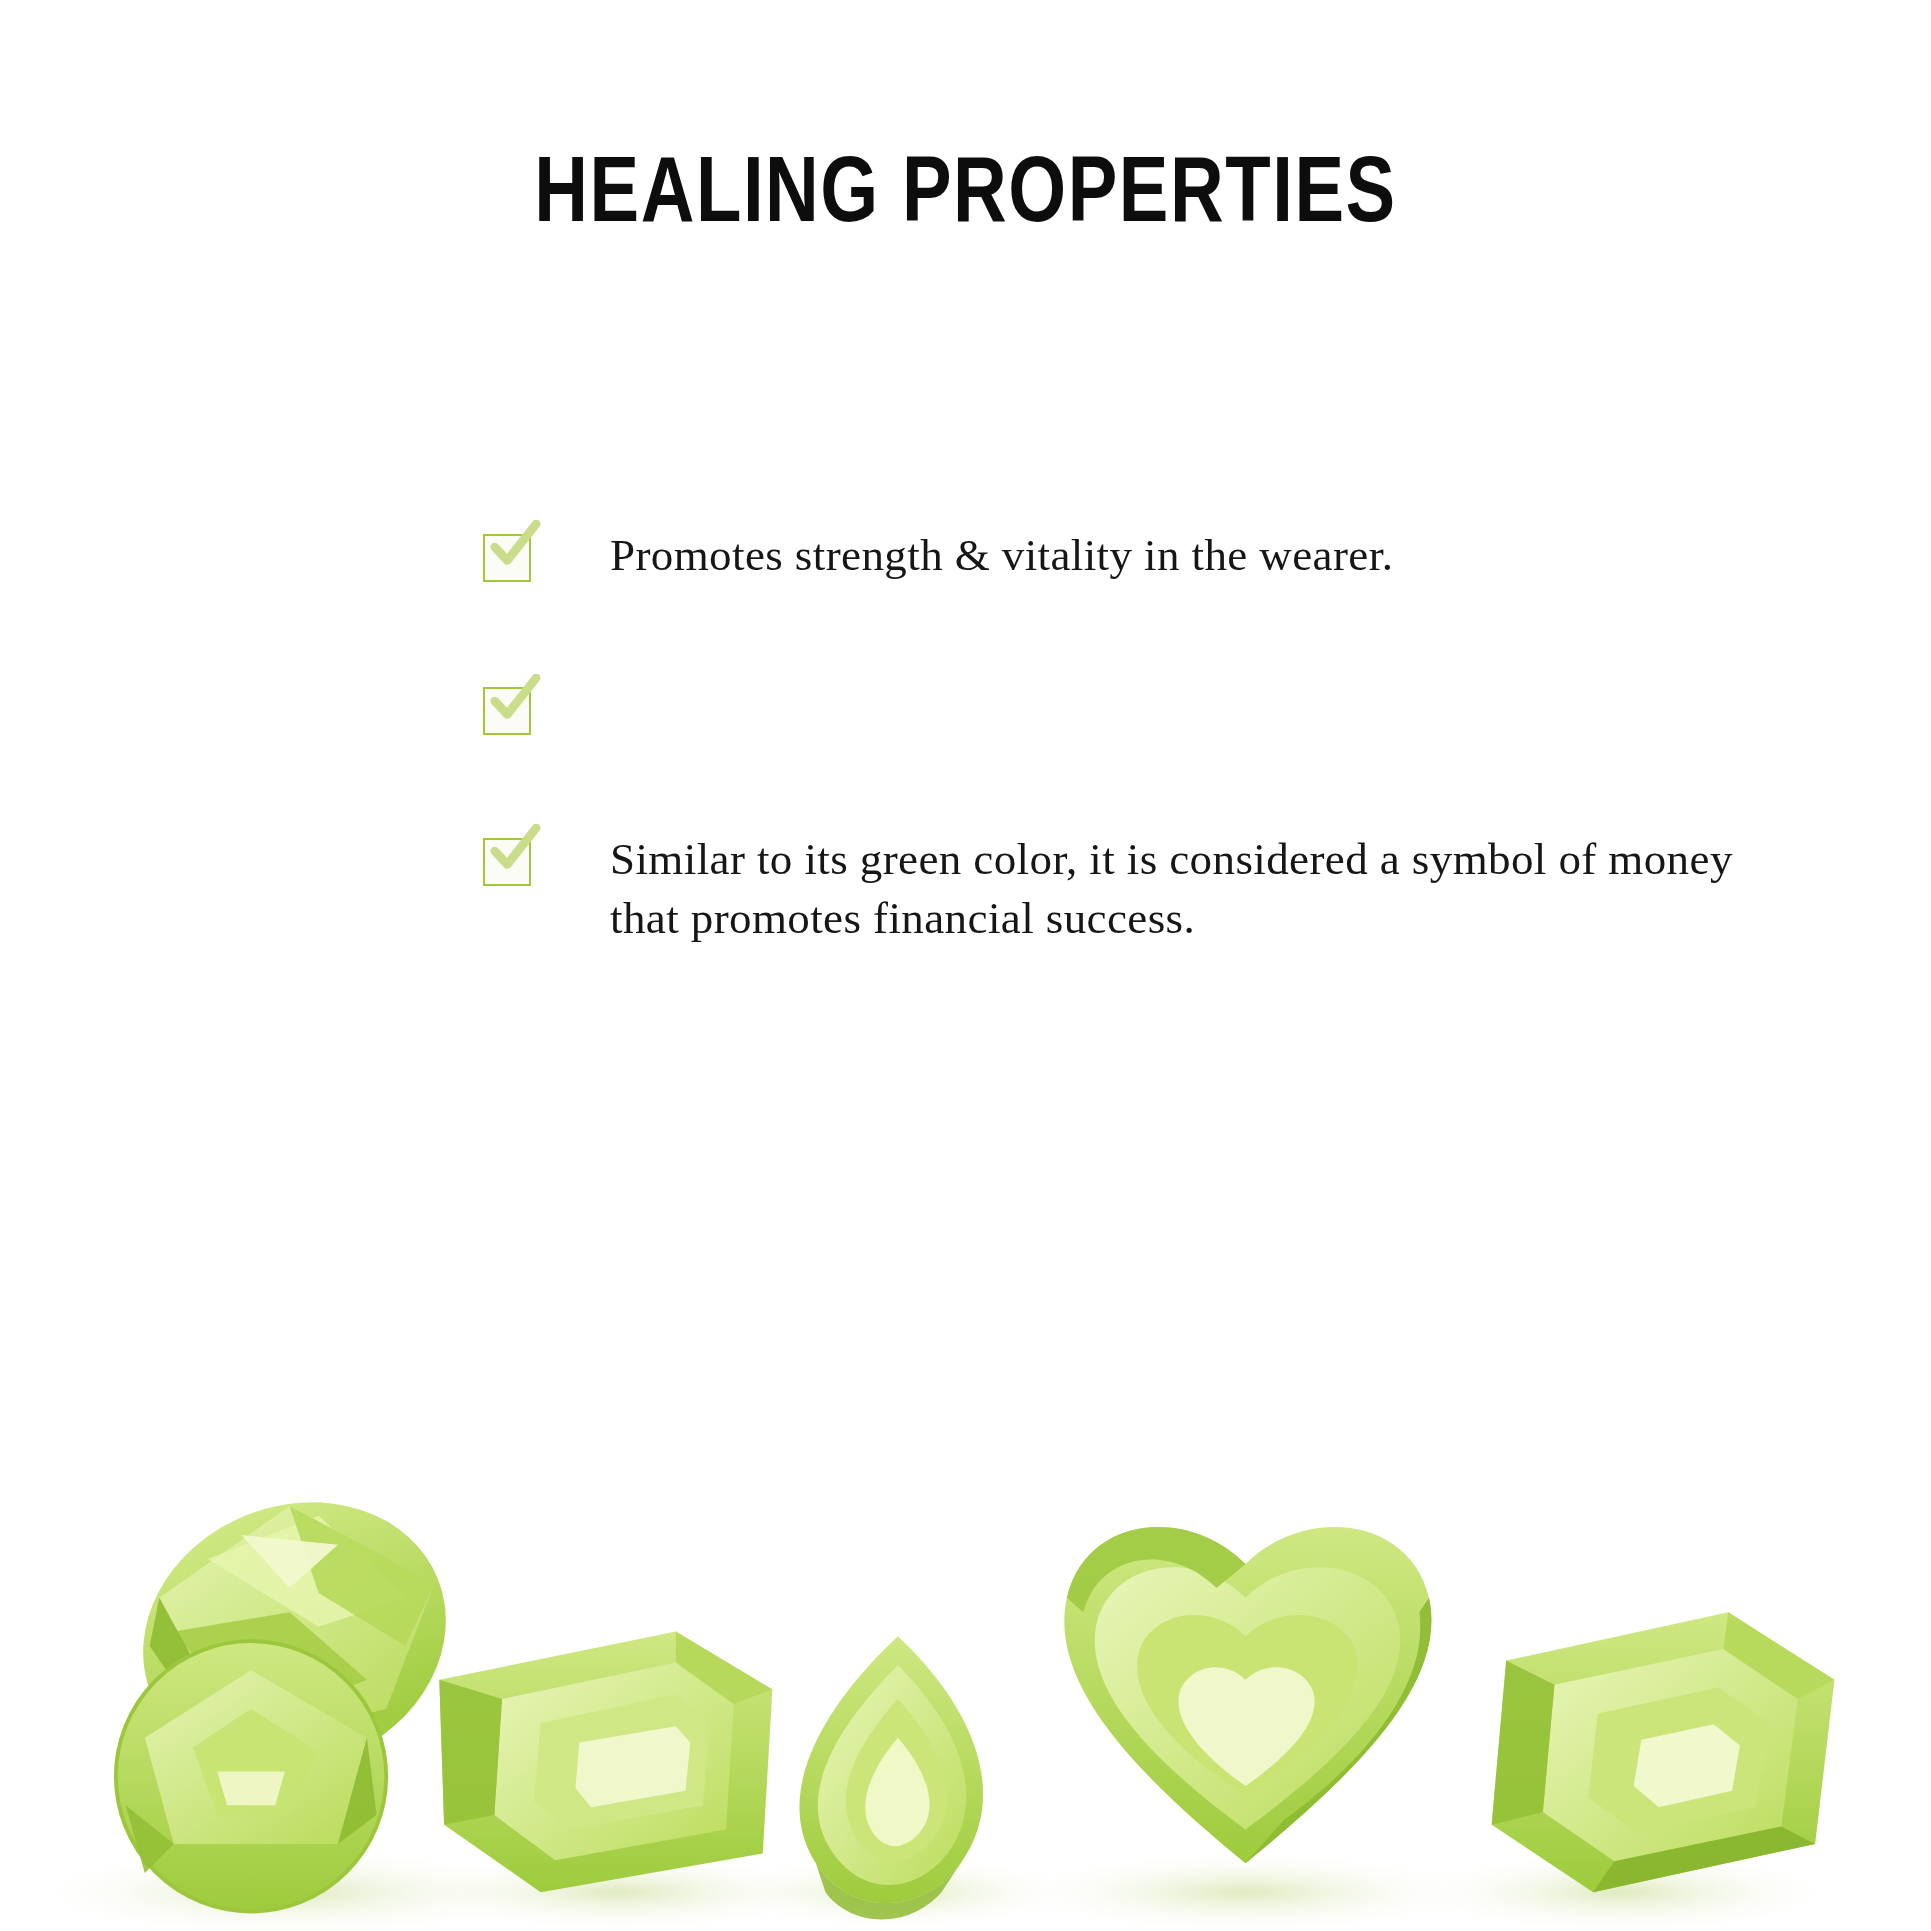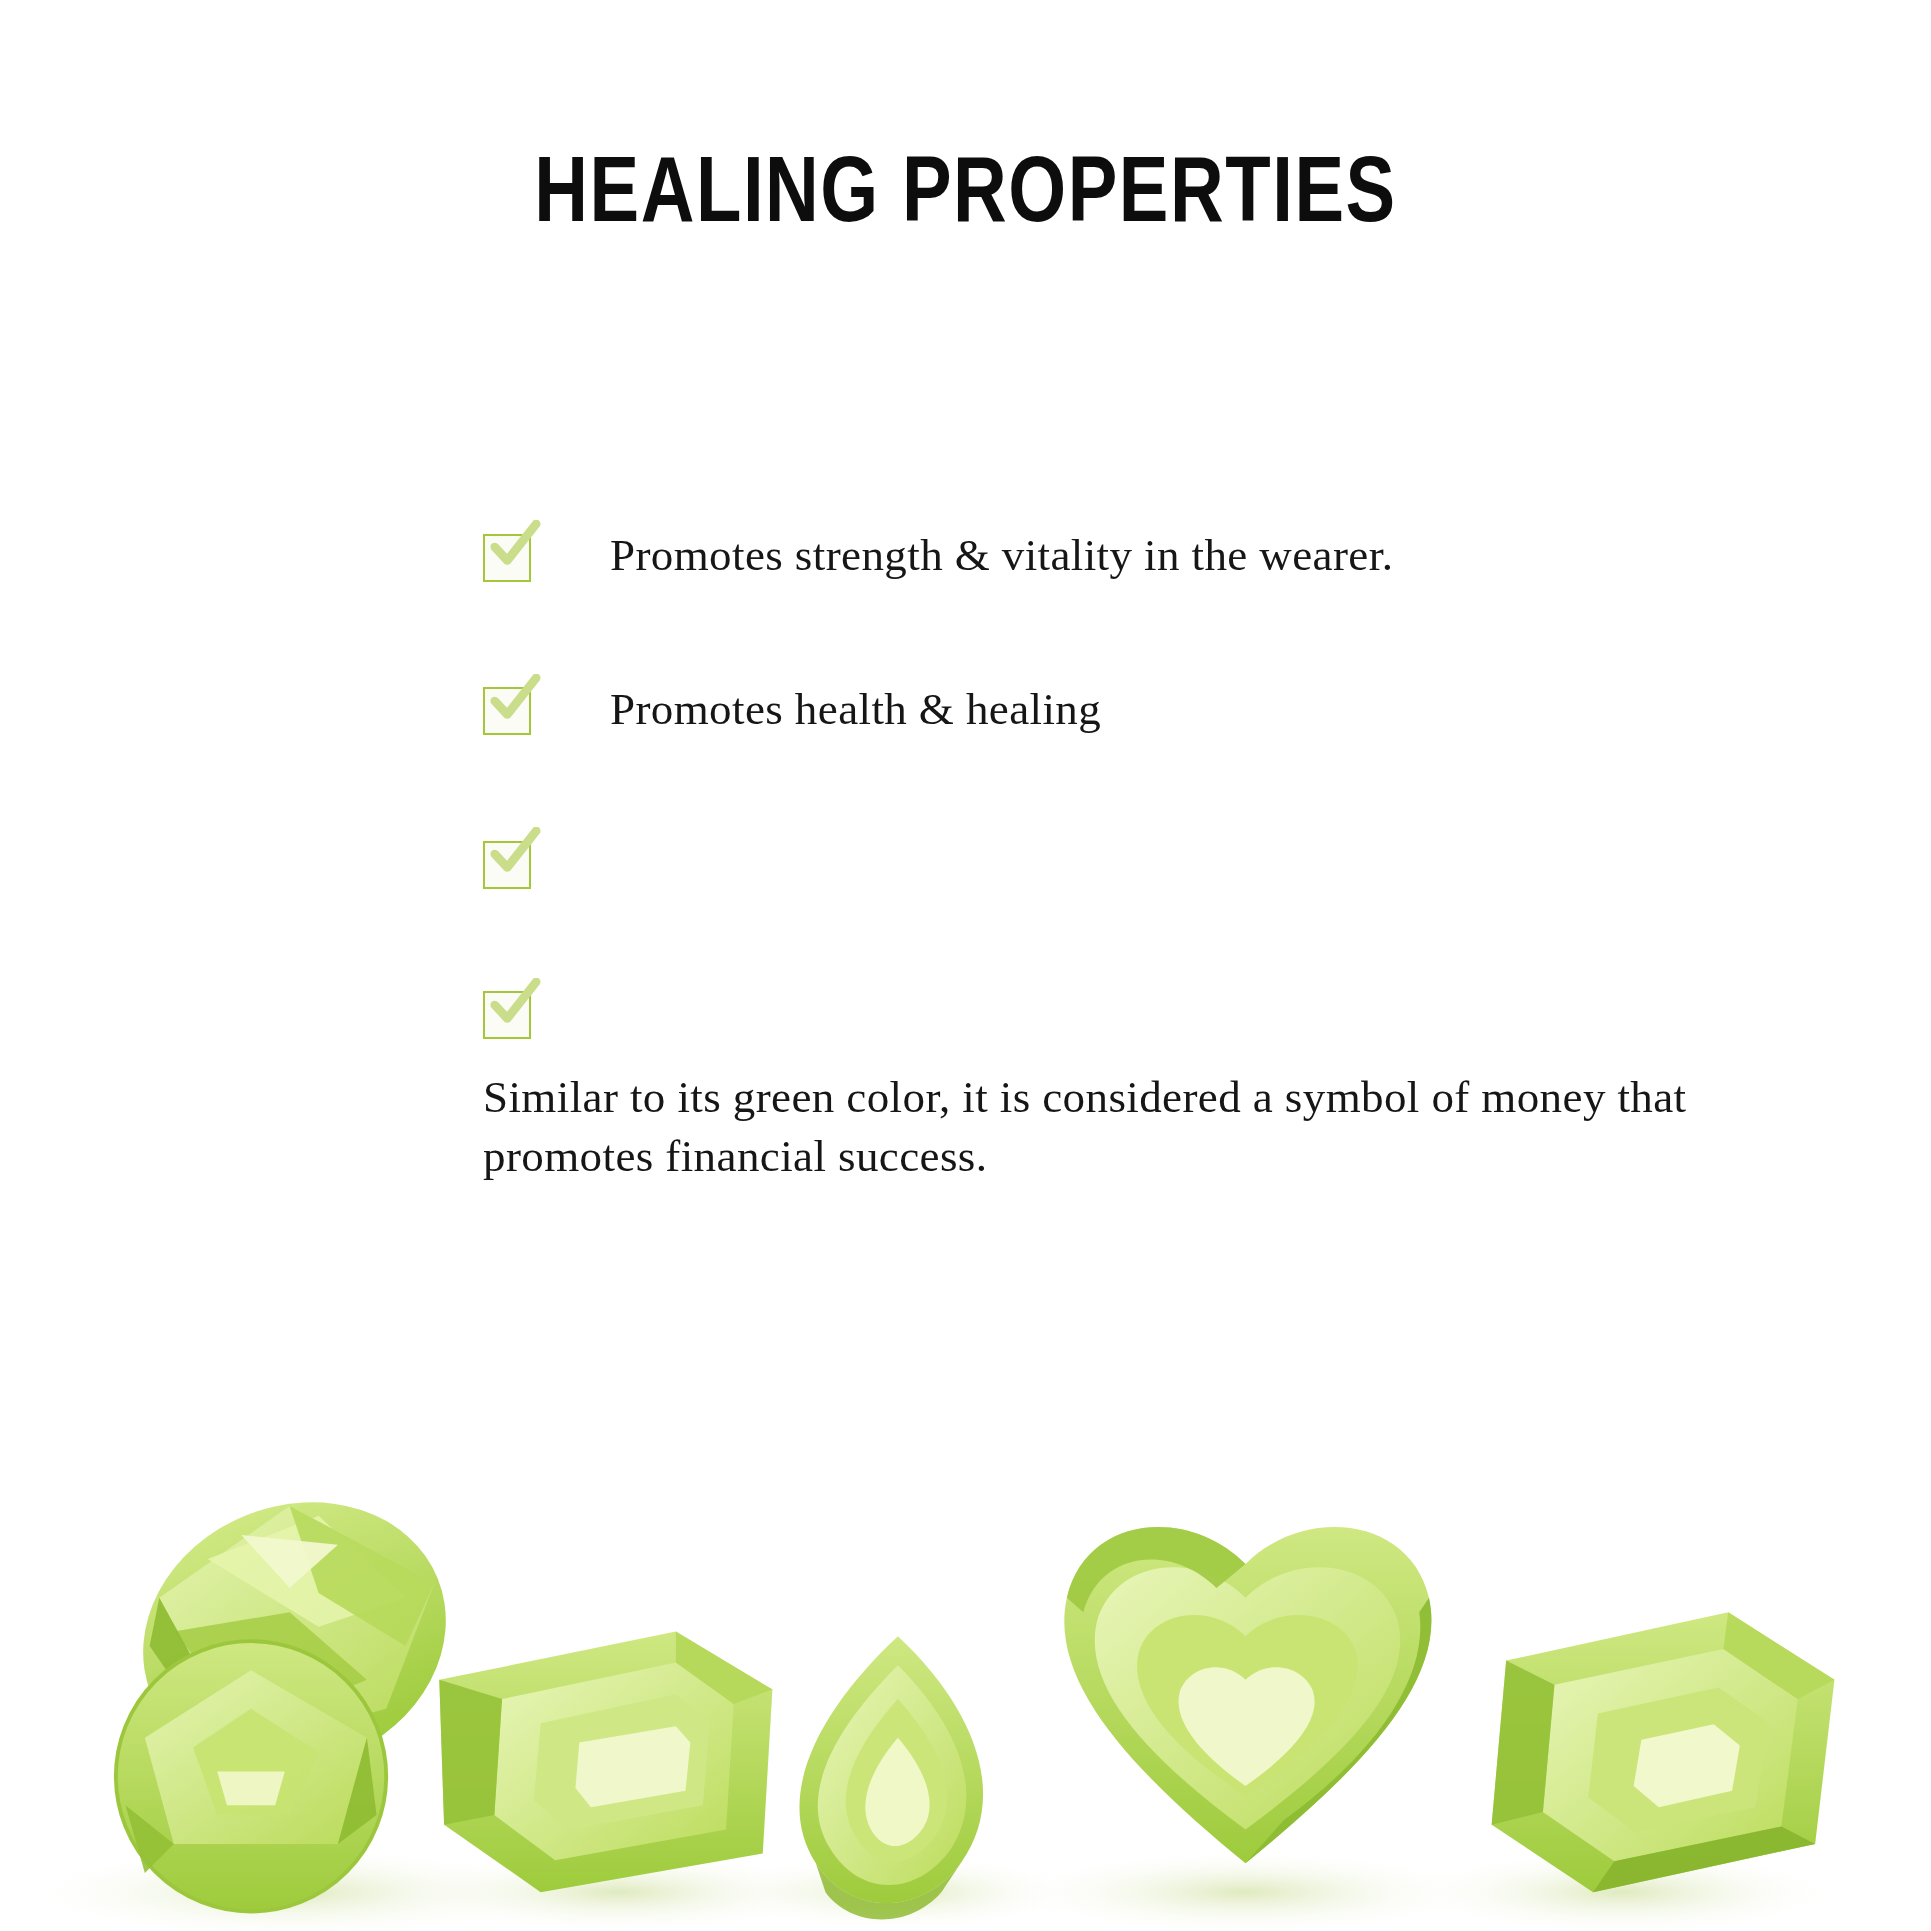--- a/index.html
+++ b/index.html
@@ -60,21 +60,20 @@
     width: 1313px;
   }
   .list-item {
     display: flex;
     align-items: flex-start;
     margin-bottom: 95px;
     gap: 29px;
   }
   .list-item:last-child {
     margin-bottom: 16px;
-    flex-direction: column;
   }
   .check-box {
     flex: 0 0 auto;
     width: 44px;
     height: 44px;
     border: 2.9px solid #a4c639;
     background: #fbfcf6;
     position: relative;
     margin-top: 7.7px;
     margin-right: 50px;
@@ -120,28 +119,20 @@
   </div>
 
   <ul class="list">
     <li class="list-item">
       <span class="check-box">
         <svg class="tick" viewBox="0 0 54 54" xmlns="http://www.w3.org/2000/svg">
           <path d="M6 28 L19 42 L49 4" fill="none" stroke="#c9dd8a" stroke-width="9" stroke-linecap="round" stroke-linejoin="round"></path>
         </svg>
       </span>
       <span class="item-text">Promotes strength &amp; vitality in the wearer.</span>
-    </li>
-    <li class="list-item">
-      <span class="check-box">
-        <svg class="tick" viewBox="0 0 54 54" xmlns="http://www.w3.org/2000/svg">
-          <path d="M6 28 L19 42 L49 4" fill="none" stroke="#c9dd8a" stroke-width="9" stroke-linecap="round" stroke-linejoin="round"></path>
-        </svg>
-      </span>
-      <span class="item-text">Promotes health &amp; healing</span>
     </li>
     <li class="list-item">
       <span class="check-box">
         <svg class="tick" viewBox="0 0 54 54" xmlns="http://www.w3.org/2000/svg">
           <path d="M6 28 L19 42 L49 4" fill="none" stroke="#c9dd8a" stroke-width="9" stroke-linecap="round" stroke-linejoin="round"></path>
         </svg>
       </span>
     </li>
     <li class="list-item">
       <span class="check-box">

